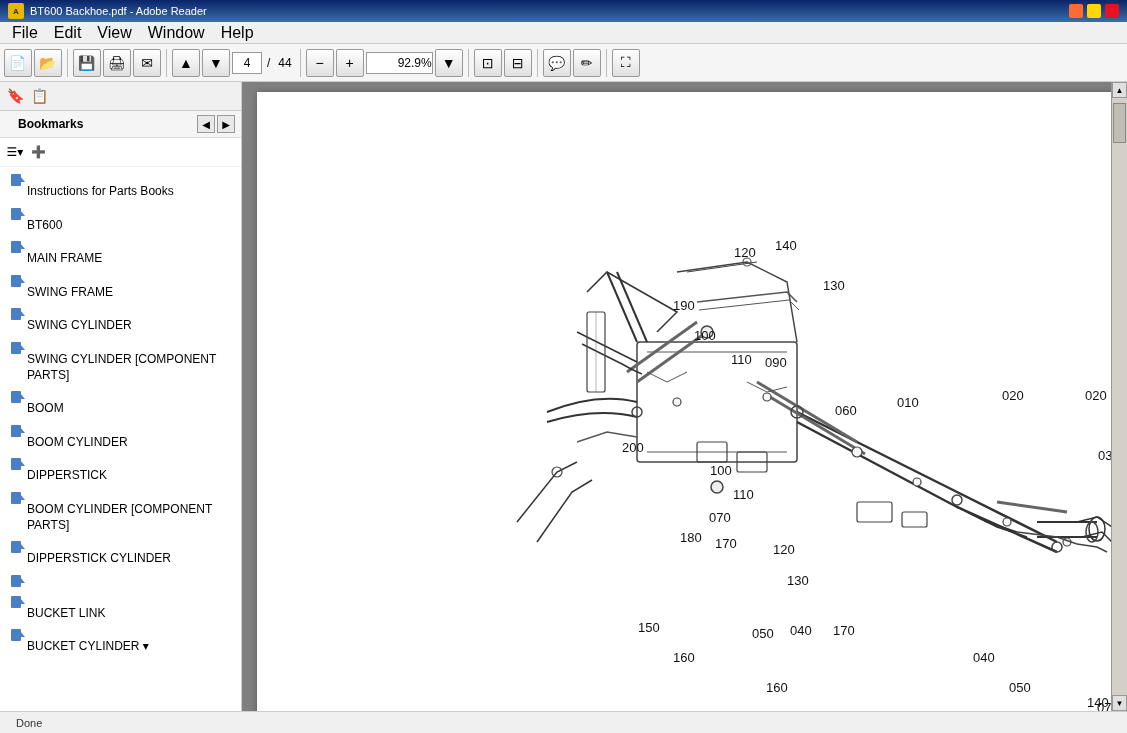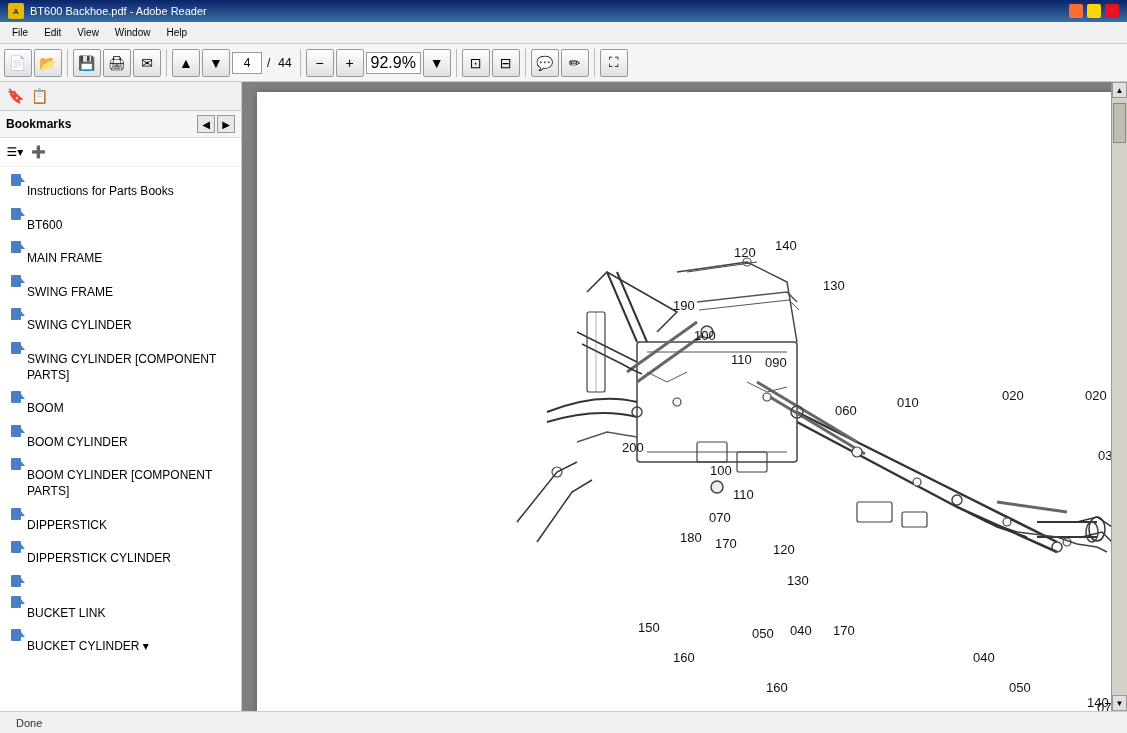--- a/index.html
+++ b/index.html
@@ -28,21 +28,21 @@
       height: 22px;
       background: #f0f0f0;
       display: flex;
       align-items: center;
       border-bottom: 1px solid #ccc;
       padding: 0 4px;
     }
     .menu-item {
       padding: 2px 8px;
       cursor: pointer;
-      font-size: 10px;
+      font-size: 16px;
     }
 
     
     #toolbar {
       height: 38px;
       background: #f5f5f5;
       border-bottom: 1px solid #ccc;
       display: flex;
       align-items: center;
       padding: 2px 4px;
@@ -59,24 +59,24 @@
     }
     .tb-sep { width: 1px; height: 28px; background: #bbb; margin: 0 3px; }
     .tb-nav-input {
       width: 30px; height: 22px;
       border: 1px solid #999;
       text-align: center;
       font-size: 12px;
     }
     .tb-nav-label { font-size: 12px; padding: 0 3px; }
     .tb-zoom-input {
-      width: 55px; height: 22px;
+      width: 67px; height: 22px;
       border: 1px solid #999;
-      text-align: center;
-      font-size: 16px;
+      text-align: right;
+      font-size: 12px;
     }
 
     
     #main {
       display: flex;
       height: calc(733px - 22px - 22px - 38px - 22px);
     }
 
     
     #left-panel {
@@ -106,21 +106,21 @@
       flex-direction: column;
     }
     #bookmarks-header {
       display: flex;
       align-items: center;
       justify-content: space-between;
       padding: 4px 6px;
       background: #f5f5f5;
       border-bottom: 1px solid #ddd;
     }
-    #bookmarks-title { font-size: 12px; font-weight: bold; }
+    #bookmarks-title { font-size: 12px; font-weight: bold; margin-left: 12px; }
     .bm-header-btn {
       width: 18px; height: 18px;
       border: 1px solid #999;
       background: #e8e8e8;
       display: flex; align-items: center; justify-content: center;
       cursor: pointer;
       font-size: 10px;
     }
     #bookmarks-toolbar {
       display: flex;
@@ -346,27 +346,27 @@
         <div class="bm-item">
           <div class="bm-icon">
               <div class="bm-page-icon"></div>
             </div>
           <span class="bm-text">BOOM CYLINDER</span>
         </div>
         <div class="bm-item">
           <div class="bm-icon">
               <div class="bm-page-icon"></div>
             </div>
+          <span class="bm-text">DIPPERSTICK</span>
+        </div>
+        <div class="bm-item">
+          <div class="bm-icon">
+              <div class="bm-page-icon"></div>
+            </div>
           <span class="bm-text">BOOM CYLINDER [COMPONENT PARTS]</span>
-        </div>
-        <div class="bm-item">
-          <div class="bm-icon">
-              <div class="bm-page-icon"></div>
-            </div>
-          <span class="bm-text">DIPPERSTICK</span>
         </div>
         <div class="bm-item">
           <div class="bm-icon">
               <div class="bm-page-icon"></div>
             </div>
           <span class="bm-text">DIPPERSTICK CYLINDER</span>
         </div>
         <div class="bm-item">
           <div class="bm-icon">
               <div class="bm-page-icon"></div>

